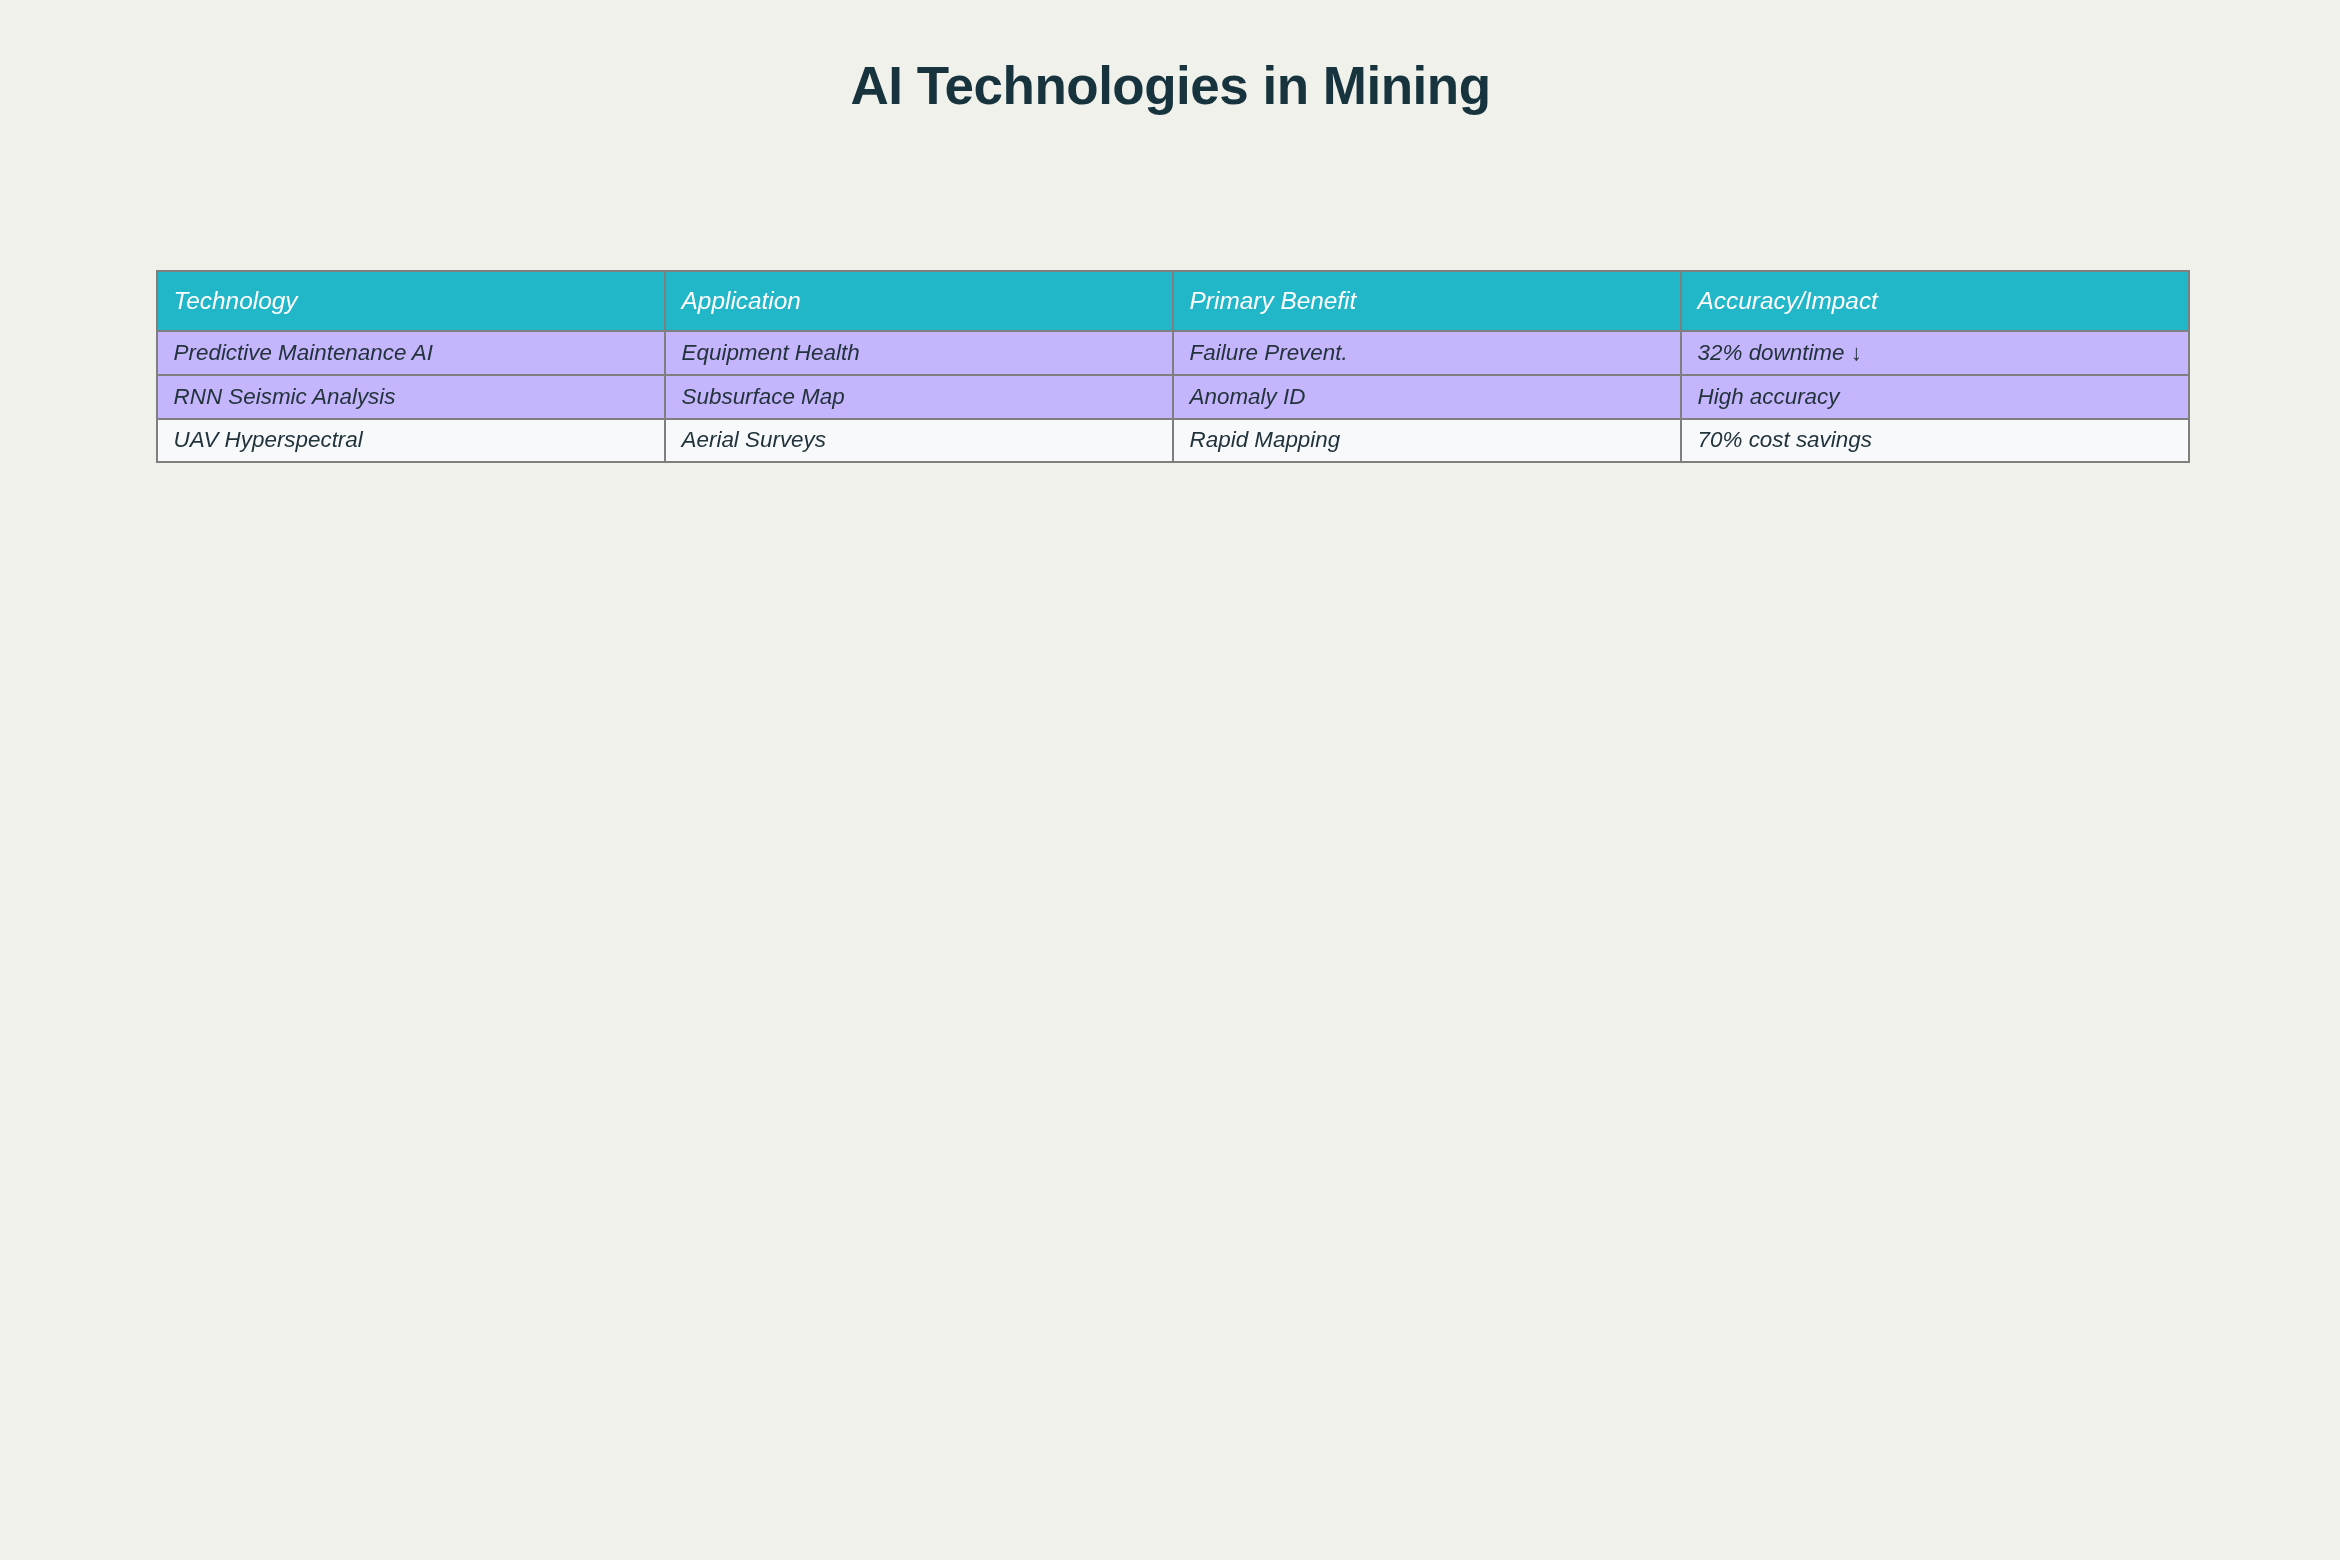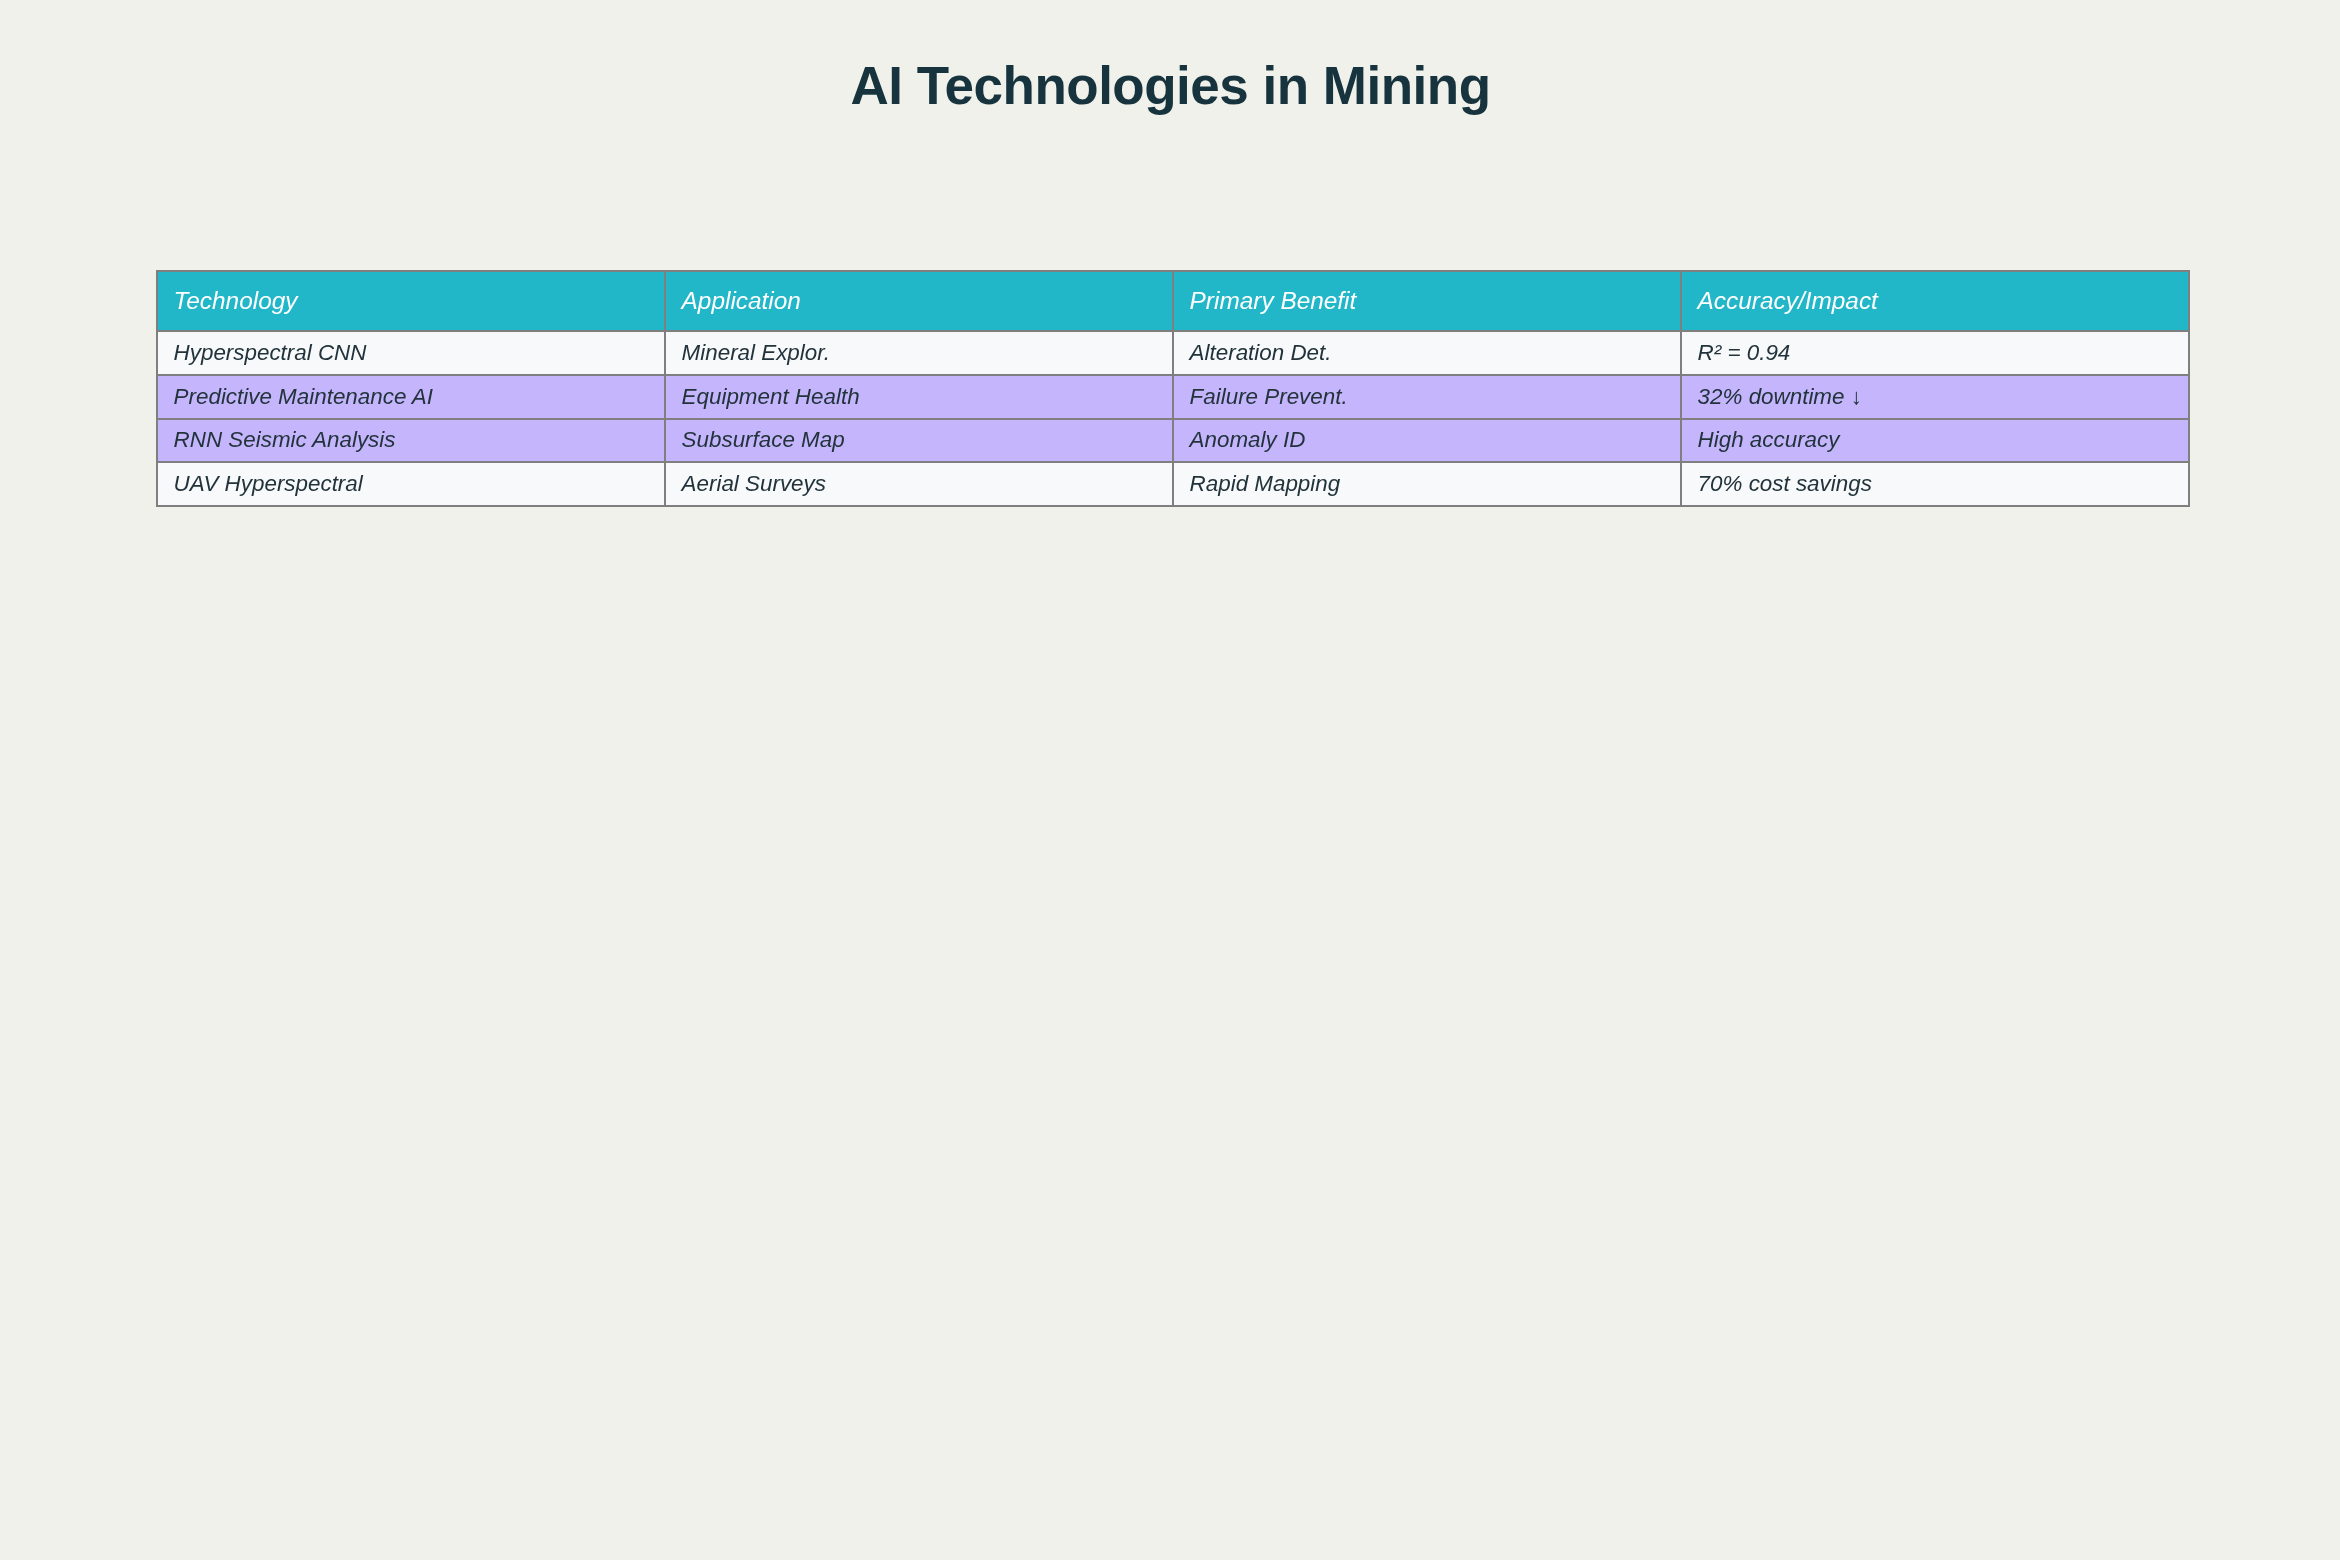--- a/index.html
+++ b/index.html
@@ -101,26 +101,20 @@
       </colgroup>
       <thead>
         <tr>
           <th>Technology</th>
           <th>Application</th>
           <th>Primary Benefit</th>
           <th>Accuracy/Impact</th>
         </tr>
       </thead>
       <tbody>
-        <tr class="row-odd">
-          <td>Hyperspectral CNN</td>
-          <td>Mineral Explor.</td>
-          <td>Alteration Det.</td>
-          <td>R² = 0.94</td>
-        </tr>
         <tr class="row-even">
           <td>Predictive Maintenance AI</td>
           <td>Equipment Health</td>
           <td>Failure Prevent.</td>
           <td>32% downtime ↓</td>
         </tr>
         <tr class="row-even">
           <td>RNN Seismic Analysis</td>
           <td>Subsurface Map</td>
           <td>Anomaly ID</td>

